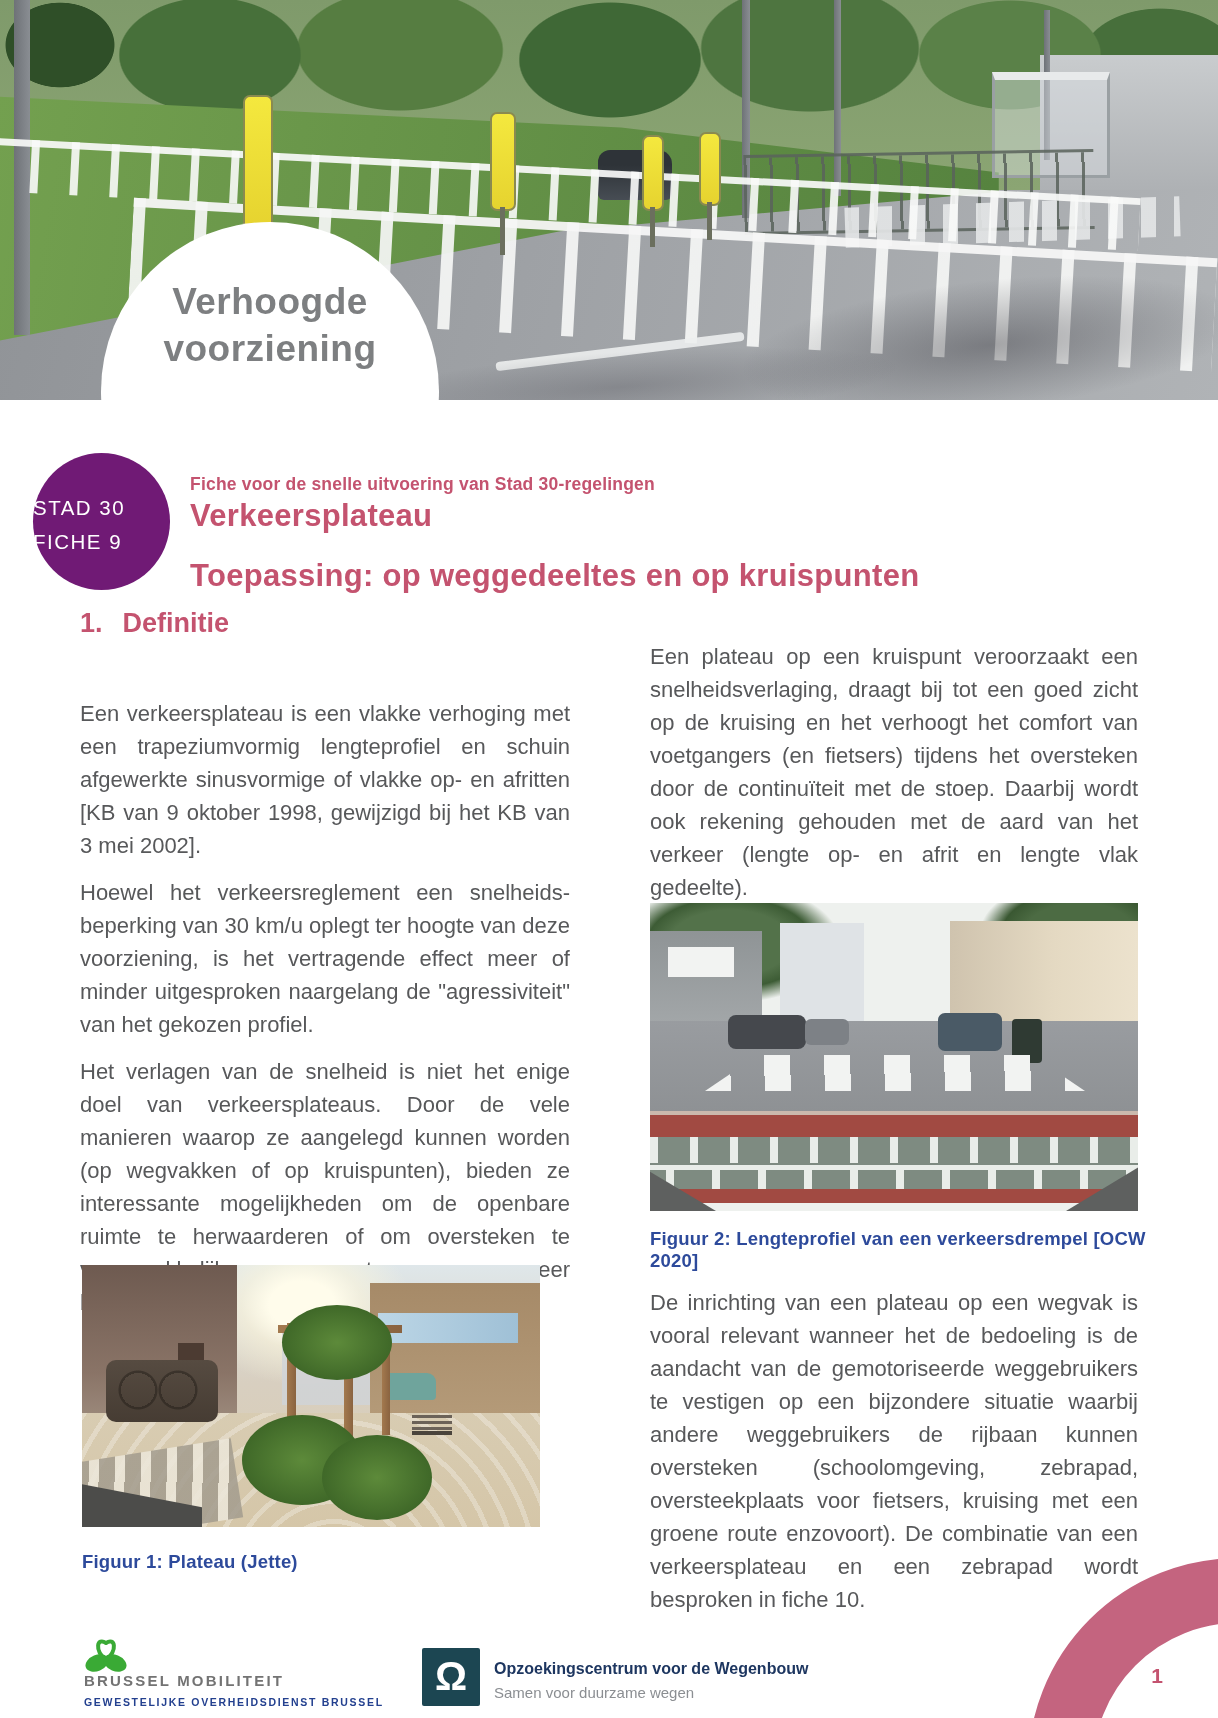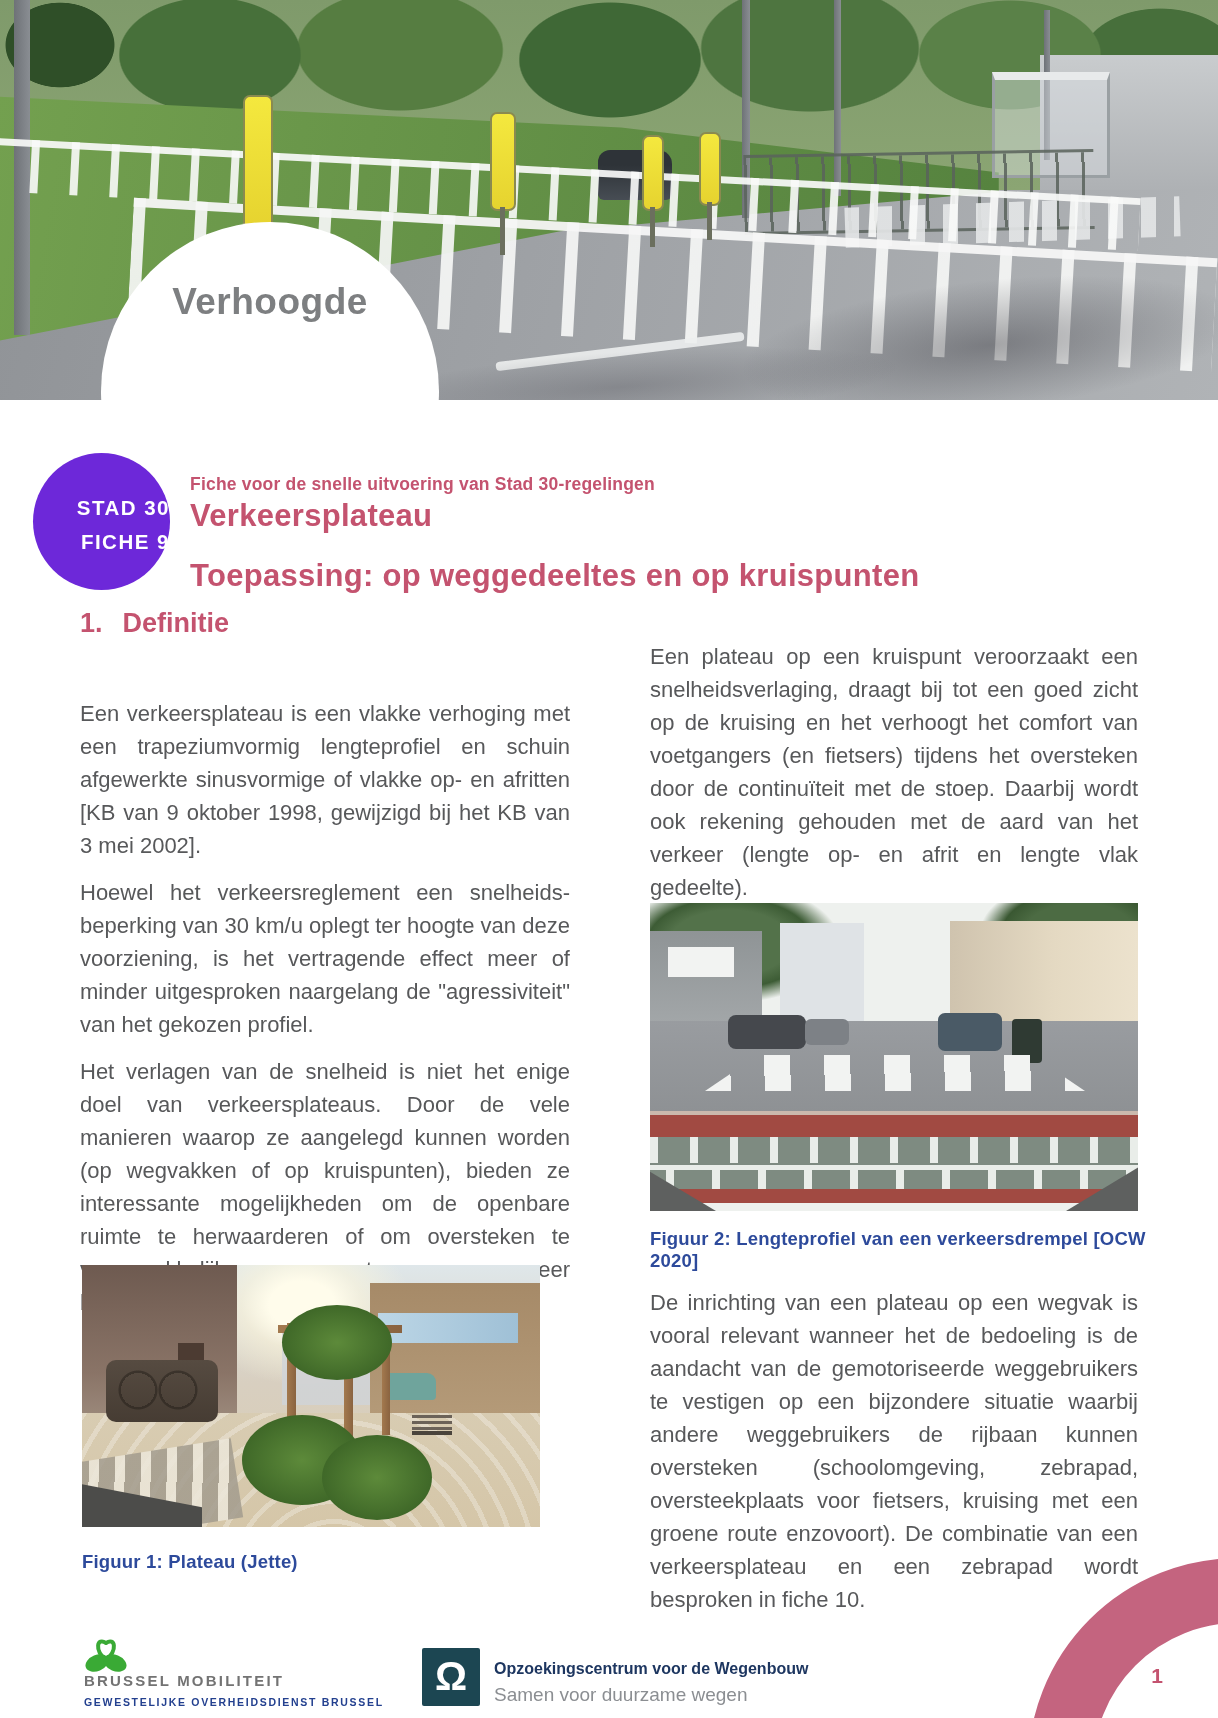--- a/index.html
+++ b/index.html
@@ -50,22 +50,22 @@
     background:repeating-linear-gradient(90deg,#5a635c 0 3px,transparent 3px 26px);}
   .shadow1{left:740px;top:280px;width:500px;height:130px;transform:rotate(-6deg);
     background:radial-gradient(closest-side,rgba(55,55,62,.42),transparent);}
   .shadow2{left:340px;top:352px;width:560px;height:70px;transform:rotate(-4deg);
     background:radial-gradient(closest-side,rgba(70,70,78,.30),transparent);}
   .hero-circle{left:101px;top:222px;width:338px;height:338px;border-radius:50%;background:#ffffff;
     text-align:center;color:#7d7f81;font-weight:bold;font-size:37px;line-height:47px;
     padding-top:56px;box-sizing:border-box;letter-spacing:.5px;}
 
   
-  .badge{left:33px;top:453px;width:137px;height:137px;border-radius:50%;background:#6d28d9;
-    color:#ffffff;font-weight:bold;font-size:20.5px;letter-spacing:1.5px;text-align:right;
+  .badge{left:33px;top:453px;width:137px;height:137px;border-radius:50%;background:#701a75;
+    color:#ffffff;font-weight:normal;font-size:20.5px;letter-spacing:1.5px;text-align:left;
     padding-top:38px;line-height:34px;box-sizing:border-box;}
   .kicker{left:190px;top:474px;font-size:17.5px;font-weight:bold;color:#c4536f;letter-spacing:.2px;}
   .doc-title{left:190px;top:498px;font-size:31px;font-weight:bold;color:#c4536f;letter-spacing:.3px;}
   .doc-subtitle{left:190px;top:558px;font-size:31px;font-weight:bold;color:#c4536f;letter-spacing:.3px;}
 
   .sec-head{left:80px;top:608px;font-size:27px;font-weight:bold;color:#c4536f;}
   .sec-head .num{margin-right:20px;}
 
   
   .col{color:#57585a;font-size:22px;line-height:33px;text-align:justify;}
@@ -141,21 +141,21 @@
     clip-path:polygon(0 30%,55% 100%,0 100%);background:#5e605f;}
   .f2-corner-r{left:368px;top:250px;width:120px;height:58px;
     clip-path:polygon(100% 25%,100% 100%,40% 100%);background:#5e605f;}
 
   
   .bm-line1{left:84px;top:1672px;font-size:15px;font-weight:bold;color:#737373;letter-spacing:2.2px;}
   .bm-line2{left:84px;top:1696px;font-size:10.5px;font-weight:bold;color:#23408f;letter-spacing:1.7px;}
   .ocw-box{left:422px;top:1648px;width:58px;height:58px;background:#1c4652;border-radius:2px;
     color:#ffffff;text-align:center;font-size:40px;font-weight:bold;line-height:56px;}
   .ocw-title{left:494px;top:1660px;font-size:16px;font-weight:bold;color:#1d3660;}
-  .ocw-sub{left:494px;top:1684px;font-size:19px;color:#8b8e92;}
+  .ocw-sub{left:494px;top:1684px;font-size:15px;color:#8b8e92;}
 
   
   .ring{left:1028px;top:1558px;width:290px;height:290px;border:65px solid #c4647f;
     border-radius:50%;box-sizing:content-box;}
   .page-num{left:1140px;top:1664px;width:34px;text-align:center;
     font-size:21px;font-weight:bold;color:#c4536f;}
 </style>
 </head>
 <body>
 
@@ -179,20 +179,21 @@
   <div class="abs bollard" style="left:490px;top:112px;width:22px;height:95px;"></div>
   <div class="abs bollard-stem" style="left:500px;top:207px;height:48px;"></div>
   <div class="abs bollard" style="left:642px;top:135px;width:18px;height:72px;"></div>
   <div class="abs bollard-stem" style="left:650px;top:207px;height:40px;"></div>
   <div class="abs bollard" style="left:699px;top:132px;width:18px;height:70px;"></div>
   <div class="abs bollard-stem" style="left:707px;top:202px;height:38px;"></div>
   <div class="abs shadow1"></div>
   <div class="abs shadow2"></div>
   <div class="abs hero-circle">
     <div>Verhoogde</div>
+    <div>voorziening</div>
   </div>
 </div>
 
 <div class="abs badge">
   <div>STAD 30</div>
   <div>FICHE 9</div>
 </div>
 <div class="abs kicker">Fiche voor de snelle uitvoering van Stad 30-regelingen</div>
 <h1 class="abs doc-title" style="margin:0;">Verkeersplateau</h1>
 <h2 class="abs doc-subtitle" style="margin:0;">Toepassing: op weggedeeltes en op kruispunten</h2>

